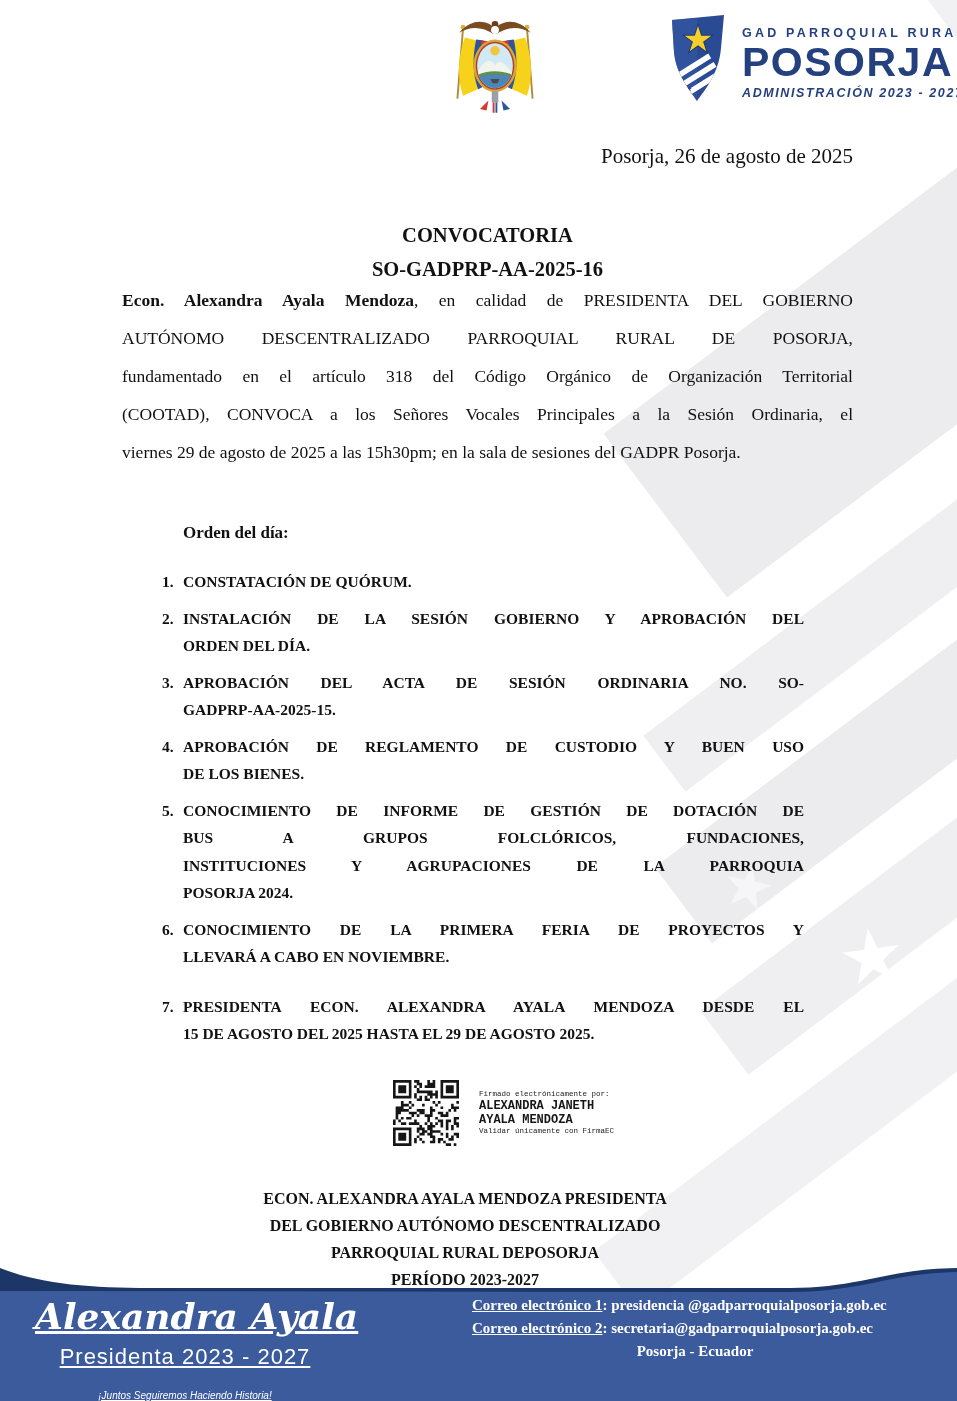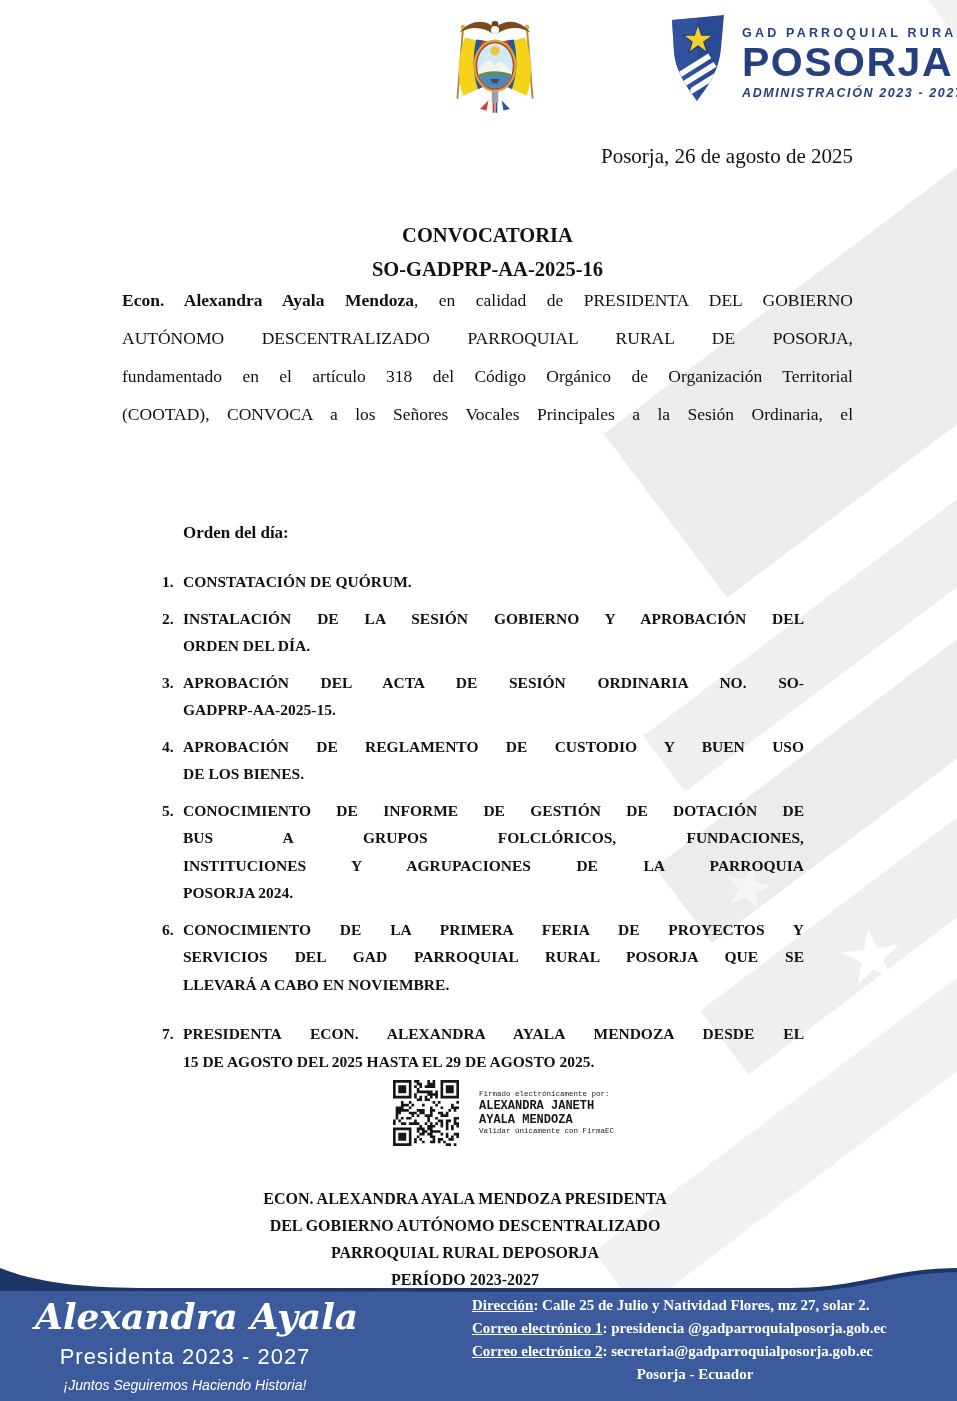--- a/index.html
+++ b/index.html
@@ -38,24 +38,24 @@
   .qrimg{width:66px;height:66px;flex:0 0 auto;}
   .qrtext{margin-left:20px;font-family:"Liberation Mono","DejaVu Sans Mono",monospace;color:#222;padding-top:10px;}
   .qrcap{font-size:7.5px;line-height:9px;}
   .qrname{font-size:12px;font-weight:bold;line-height:14px;color:#161616;white-space:nowrap;}
 
   .sigblock{top:1157px;left:145px;width:640px;text-align:center;font-weight:bold;font-size:16px;line-height:27px;margin-top:28px;}
 
   
   .footer{position:absolute;left:0;bottom:0;width:957px;height:135px;z-index:2;}
   .footer svg{position:absolute;inset:0;}
-  .f-left{position:absolute;left:35px;top:28px;width:300px;text-align:center;color:#fff;}
+  .f-left{position:absolute;left:35px;top:28px;width:300px;text-align:center;color:#fff;text-decoration:underline;}
   .f-name{font-family:"DejaVu Serif",serif;font-style:italic;font-weight:bold;font-size:36px;line-height:44px;white-space:nowrap;}
   .f-role{font-family:"Liberation Sans","DejaVu Sans",sans-serif;font-size:22px;letter-spacing:1px;margin-top:6px;white-space:nowrap;}
-  .f-tag{font-family:"Liberation Sans","DejaVu Sans",sans-serif;font-style:italic;font-size:14px;margin-top:7px;white-space:nowrap;}
+  .f-tag{font-family:"Liberation Sans","DejaVu Sans",sans-serif;font-style:italic;font-size:10px;margin-top:20px;white-space:nowrap;}
   .f-right{position:absolute;left:472px;top:28px;width:446px;color:#fff;
            font-weight:bold;font-size:15px;line-height:23px;}
   .f-right .lbl{text-decoration:underline;}
   .f-loc{text-align:center;}
 </style>
 </head>
 <body>
 
 <div class="page">
 
@@ -143,20 +143,21 @@
       <div>SO-GADPRP-AA-2025-16</div>
     </div>
 
     <div class="abs intro">
       <div class="jl">
         <span class="b">Econ. Alexandra Ayala Mendoza</span><span>, en calidad de PRESIDENTA DEL GOBIERNO</span>
       </div>
       <div class="jl">AUTÓNOMO DESCENTRALIZADO PARROQUIAL RURAL DE POSORJA,</div>
       <div class="jl">fundamentado en el artículo 318 del Código Orgánico de Organización Territorial</div>
       <div class="jl">(COOTAD), CONVOCA a los Señores Vocales Principales a la Sesión Ordinaria, el</div>
+      <div>viernes 29 de agosto de 2025 a las 15h30pm; en la sala de sesiones del GADPR Posorja.</div>
     </div>
 
     <div class="abs agenda">
       <div class="agenda-h">Orden del día:</div>
 
       <div class="agenda-item">
         <span class="num">1.</span>
         <div>
             <div>CONSTATACIÓN DE QUÓRUM.</div>
           </div>
@@ -188,21 +189,20 @@
             <div class="jl">CONOCIMIENTO DE INFORME DE GESTIÓN DE DOTACIÓN DE</div>
             <div class="jl">BUS A GRUPOS FOLCLÓRICOS, FUNDACIONES,</div>
             <div class="jl">INSTITUCIONES Y AGRUPACIONES DE LA PARROQUIA</div>
             <div>POSORJA 2024.</div>
           </div>
       </div>
       <div class="agenda-item">
         <span class="num">6.</span>
         <div>
             <div class="jl">CONOCIMIENTO DE LA PRIMERA FERIA DE PROYECTOS Y</div>
-            <div class="jl">SERVICIOS DEL GAD PARROQUIAL RURAL POSORJA QUE SE</div>
             <div>LLEVARÁ A CABO EN NOVIEMBRE.</div>
           </div>
       </div>
       <div class="agenda-item last">
         <span class="num">7.</span>
         <div>
             <div class="jl">PRESIDENTA ECON. ALEXANDRA AYALA MENDOZA DESDE EL</div>
             <div>15 DE AGOSTO DEL 2025 HASTA EL 29 DE AGOSTO 2025.</div>
           </div>
       </div>
@@ -233,23 +233,20 @@
       <path d="M0,2 C40,18 90,22 150,22 L790,22 C860,22 886,3 957,2 L957,135 L0,135 Z" fill="#1c3667"></path>
       <path d="M0,25 L790,26 C862,26 890,7 957,6 L957,135 L0,135 Z" fill="#3c5b9d"></path>
     </svg>
     <div class="f-left">
       <div class="f-name">Alexandra Ayala</div>
       <div class="f-role">Presidenta 2023 - 2027</div>
       <div class="f-tag">¡Juntos Seguiremos Haciendo Historia!</div>
     </div>
     <div class="f-right">
       <div>
-        <span class="lbl">Dirección</span><span>: Calle 25 de Julio y Natividad Flores, mz 27, solar 2.</span>
-      </div>
-      <div>
         <span class="lbl">Correo electrónico 1</span><span>: presidencia @gadparroquialposorja.gob.ec</span>
       </div>
       <div>
         <span class="lbl">Correo electrónico 2</span><span>: secretaria@gadparroquialposorja.gob.ec</span>
       </div>
       <div class="f-loc">Posorja - Ecuador</div>
     </div>
   </div>
 
 </div>

